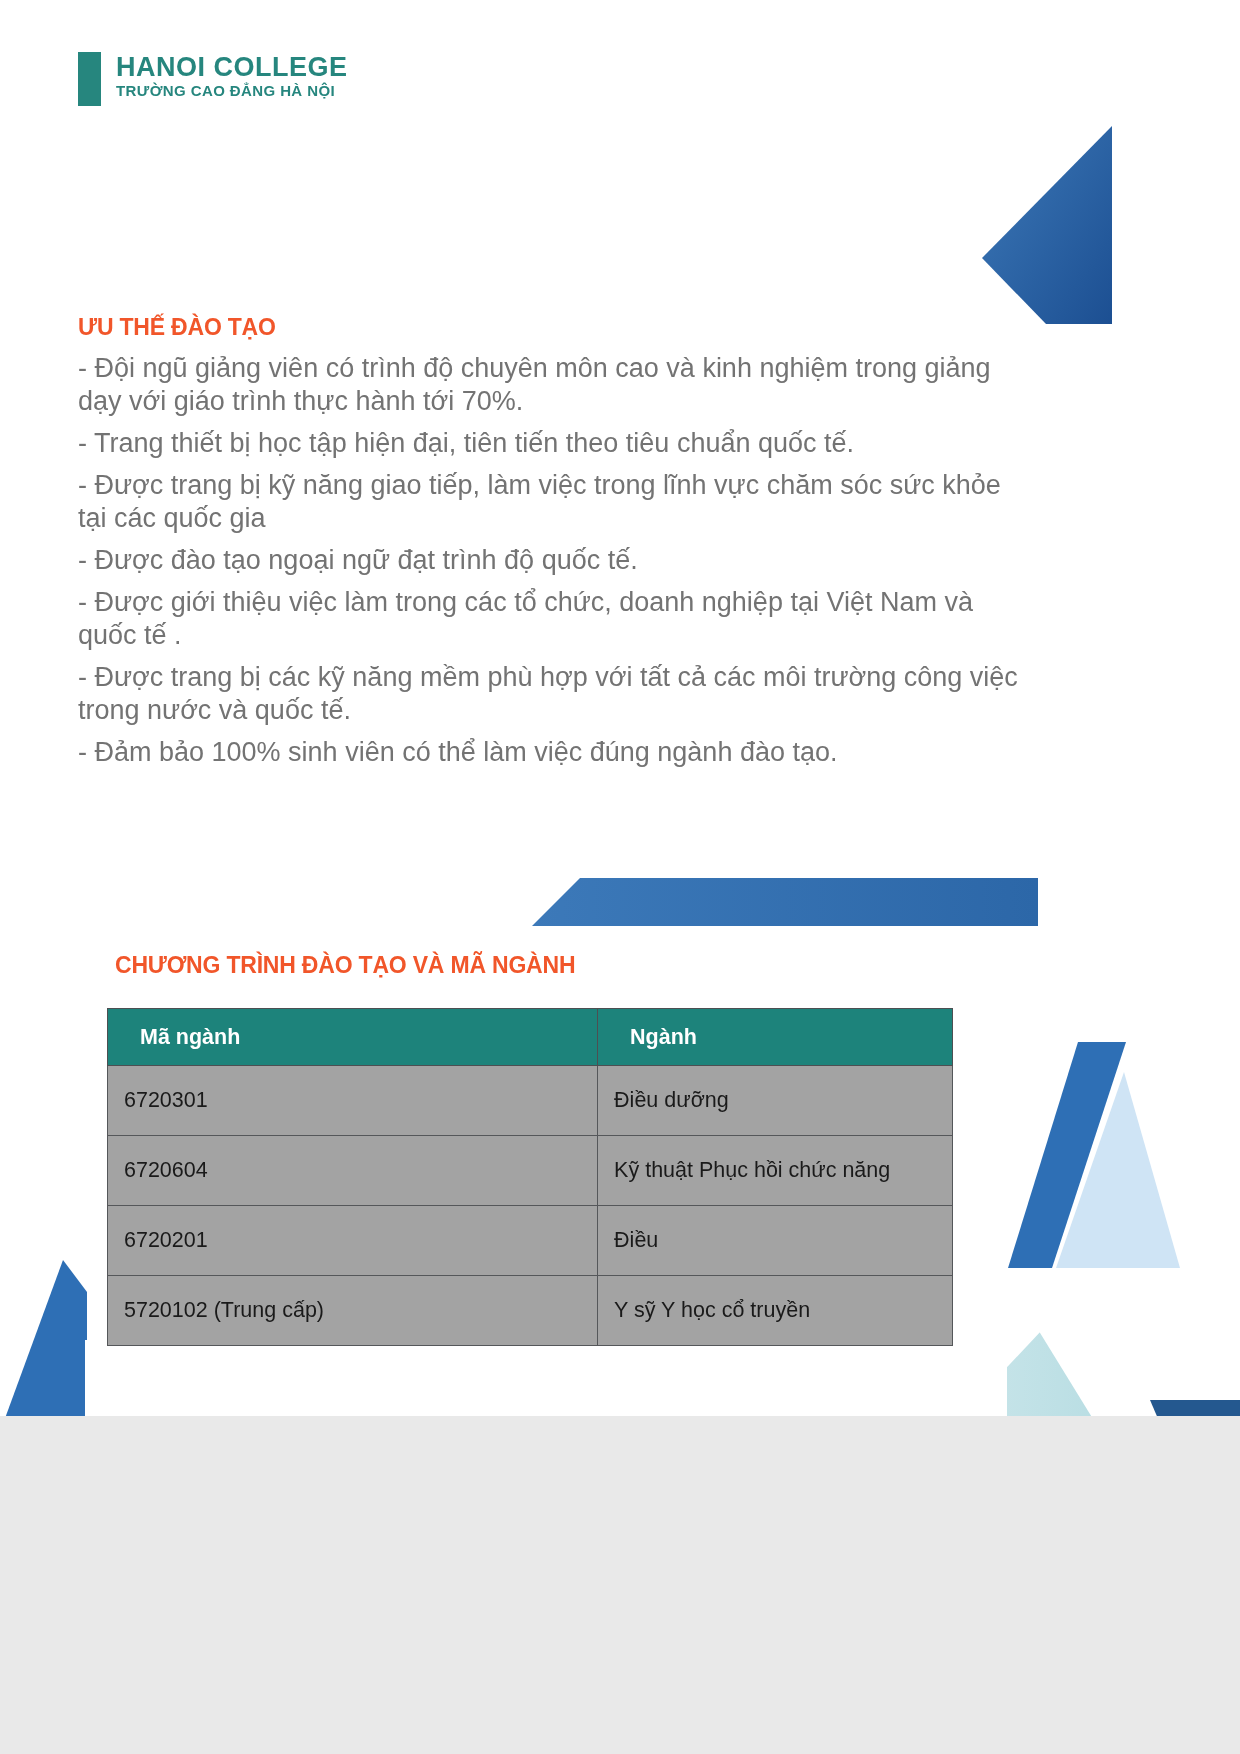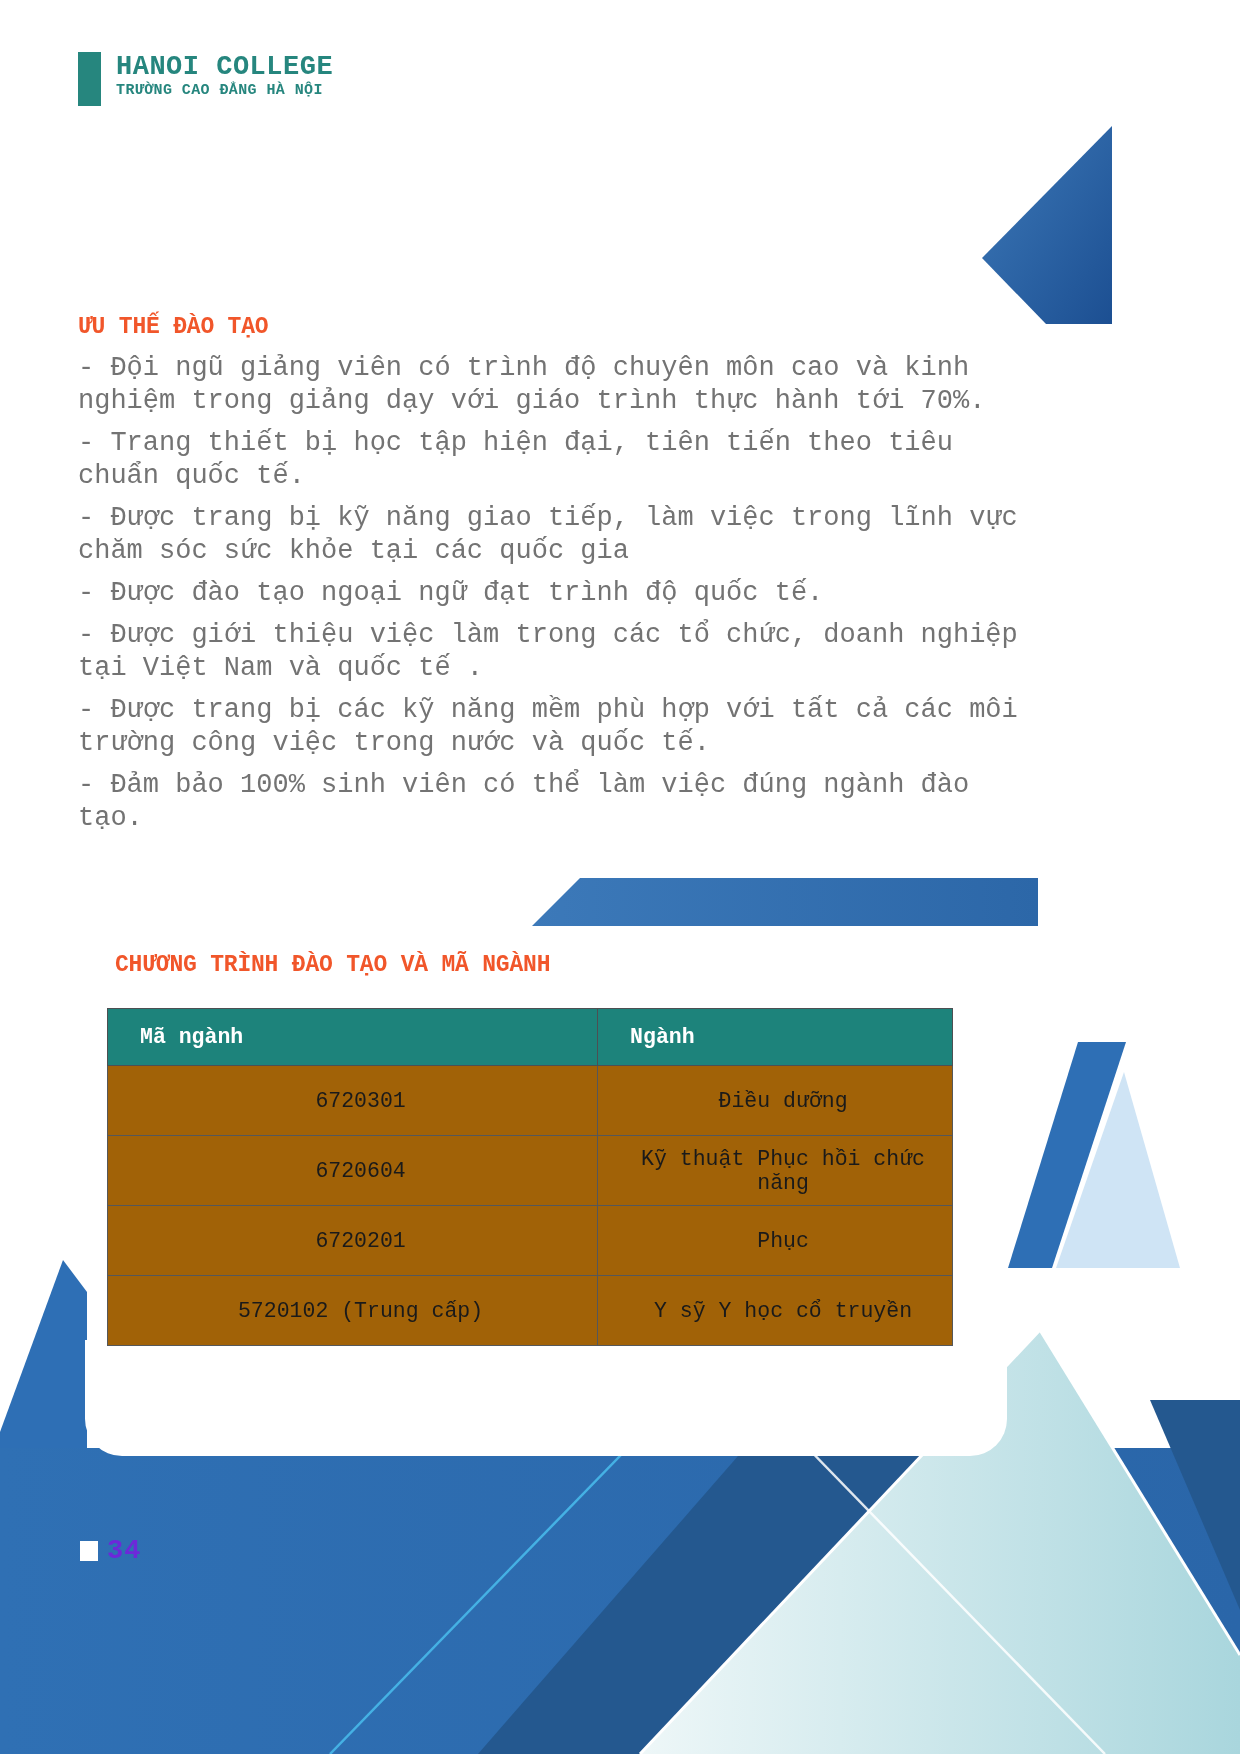--- a/index.html
+++ b/index.html
@@ -1,19 +1,19 @@
 <!DOCTYPE html>
 <html style="--teal: #26867e; --orange: #f1562a; --table-header: #1d837b; --blue: #2e6fb5; --navy: #24588f; --cyan-line: #45b1e4; --pale-teal: #a9d6dd;"><head>
 <meta charset="utf-8">
 <style>
   html,body{margin:0;padding:0;background:#e9e9e9;}
   .page{
-    position:relative;width:1240px;height:1754px;margin:0 auto;
+    position:relative;width:1240px;height:1416px;margin:0 auto;
     background:#ffffff;overflow:hidden;
-    font-family:Liberation Mono, monospace;
+    font-family:Liberation Sans, sans-serif;
     color:#222222;
   }
   .decor{position:absolute;left:0;top:0;width:1240px;height:1754px;z-index:0;}
   .content{position:absolute;left:0;top:0;width:1240px;height:1754px;z-index:1;}
 
   
   .logo{position:absolute;left:78px;top:52px;display:flex;align-items:flex-start;}
   .logo-bar{width:23px;height:54px;background:var(--teal,#26867e);margin-right:15px;}
   .logo-text .t1{
     font-size:27px;font-weight:bold;color:var(--teal,#26867e);
@@ -47,21 +47,21 @@
     font-size:21.5px;color:#1a1a1a;
   }
   table.programs col.c1{width:58%;}
   table.programs col.c2{width:42%;}
   table.programs th{
     background:var(--table-header,#1d837b);color:#ffffff;font-weight:bold;
     height:56px;text-align:left;padding:0 0 0 32px;
     border:1px solid #4d4f52;
   }
   table.programs td{
-    height:69px;background:#a16207;text-align:center;padding:0 0 0 16px;
+    height:69px;background:#a3a3a3;text-align:left;padding:0 0 0 16px;
     border:1px solid #55575a;
   }
 
   
   .pagenum{
     position:absolute;left:80px;top:1536px;display:flex;align-items:center;
     color:#6d28d9;
   }
   .pagenum .sq{width:18px;height:20px;background:#ffffff;margin-right:9px;}
   .pagenum .n{font-size:27px;font-weight:bold;letter-spacing:1px;}
@@ -155,21 +155,21 @@
         <tr>
           <td>6720301</td>
           <td>Điều dưỡng</td>
         </tr>
         <tr>
           <td>6720604</td>
           <td>Kỹ thuật Phục hồi chức năng</td>
         </tr>
         <tr>
           <td>6720201</td>
-          <td>Phục</td>
+          <td>Điều</td>
         </tr>
         <tr>
           <td>5720102 (Trung cấp)</td>
           <td>Y sỹ Y học cổ truyền</td>
         </tr>
       </tbody>
     </table>
 
     <div class="pagenum">
       <div class="sq"></div>

